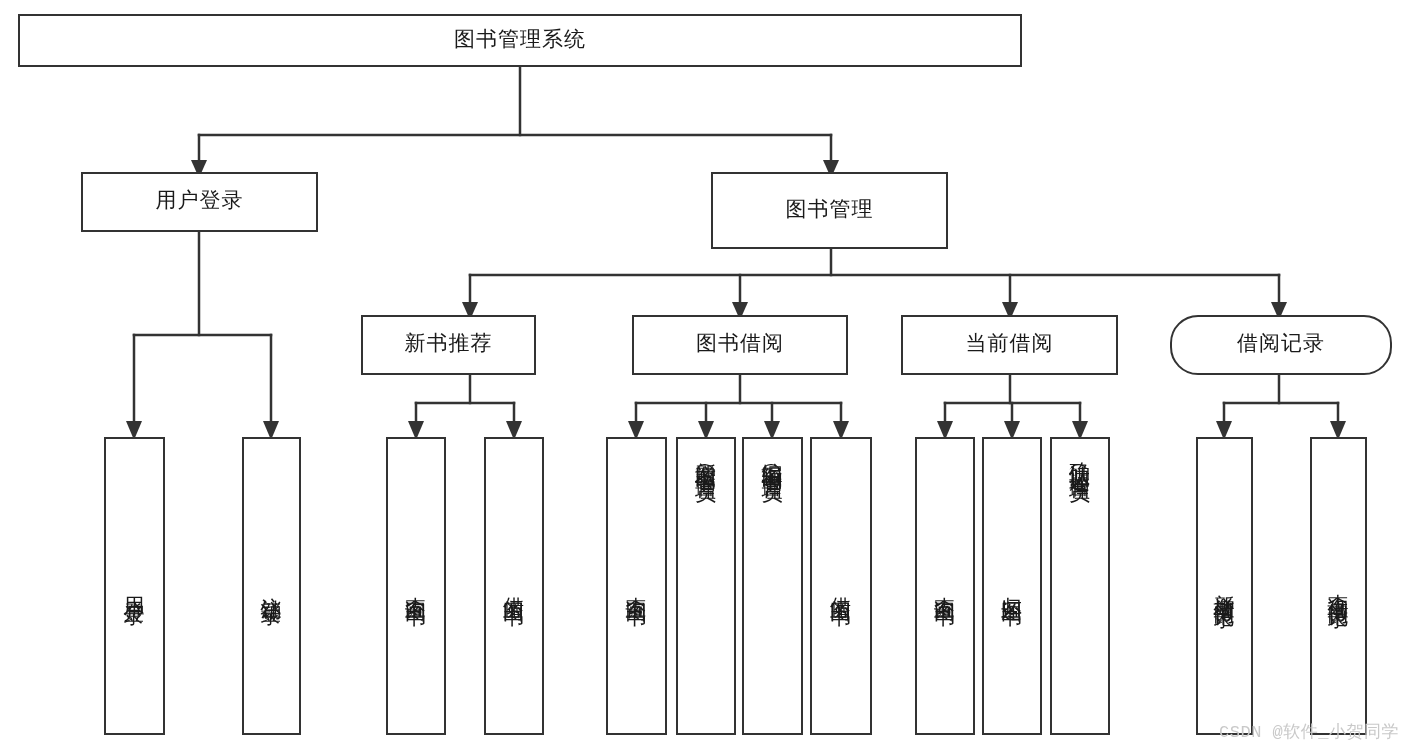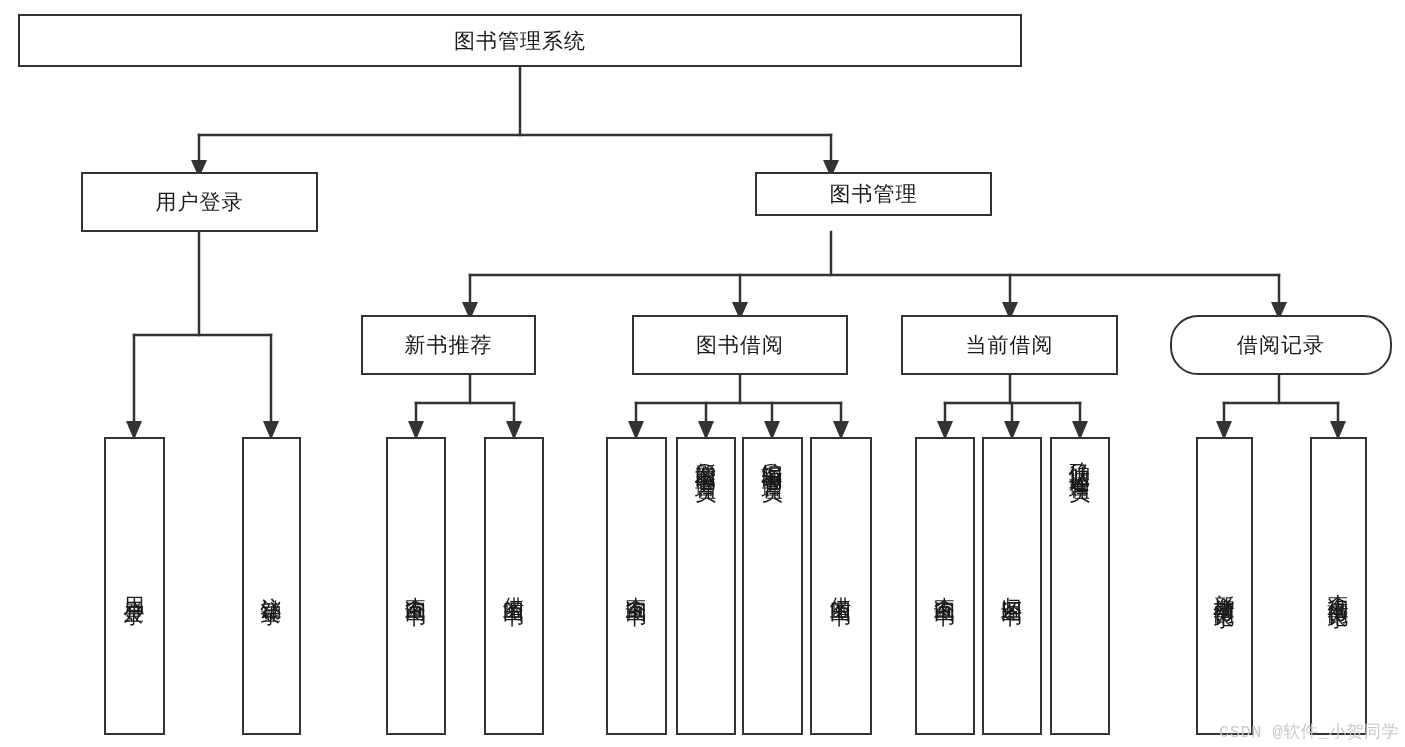--- a/index.html
+++ b/index.html
@@ -35,20 +35,21 @@
     align-items: center;
     justify-content: center;
     color: #1a1a1a;
     z-index: 2;
   }
   .node.horiz {
     font-size: 21px;
     letter-spacing: 1px;
     line-height: 1.2;
     text-align: left;
+    font-family: Liberation Mono, monospace;
   }
   .node.vert {
     writing-mode: vertical-rl;
     text-orientation: upright;
     font-size: 21px;
     letter-spacing: 3px;
     line-height: 1.1;
     padding: 6px 0;
     align-items: center;
     justify-content: flex-start;
@@ -144,21 +145,21 @@
       <path d="M1072,421 L1088,421 L1080,440 Z"></path>
 
       <path d="M1216,421 L1232,421 L1224,440 Z"></path>
       <path d="M1330,421 L1346,421 L1338,440 Z"></path>
     </g>
   </svg>
 
   <div class="node horiz" style="left:18px; top:14px; width:1004px; height:53px;">图书管理系统</div>
 
   <div class="node horiz" style="left:81px; top:172px; width:237px; height:60px;">用户登录</div>
-  <div class="node horiz" style="left:711px; top:172px; width:237px; height:44px;margin-left:44px;">图书管理</div>
+  <div class="node horiz" style="left:711px; top:172px; width:237px; height:77px;">图书管理</div>
 
   <div class="node horiz" style="left:361px; top:315px; width:175px; height:60px;">新书推荐</div>
   <div class="node horiz" style="left:901px; top:315px; width:217px; height:60px;">当前借阅</div>
   <div class="node horiz" style="left:632px; top:315px; width:216px; height:60px;">图书借阅</div>
   <div class="node horiz" style="left:1170px; top:315px; width:222px; height:60px;border-radius:28px;">借阅记录</div>
 
   <div class="node vert center" style="left:104px; top:437px; width:61px; height:298px;">用户登录</div>
   <div class="node vert center" style="left:242px; top:437px; width:59px; height:298px;">注销登录</div>
 
   <div class="node vert center" style="left:386px; top:437px; width:60px; height:298px;">查询图书</div>

